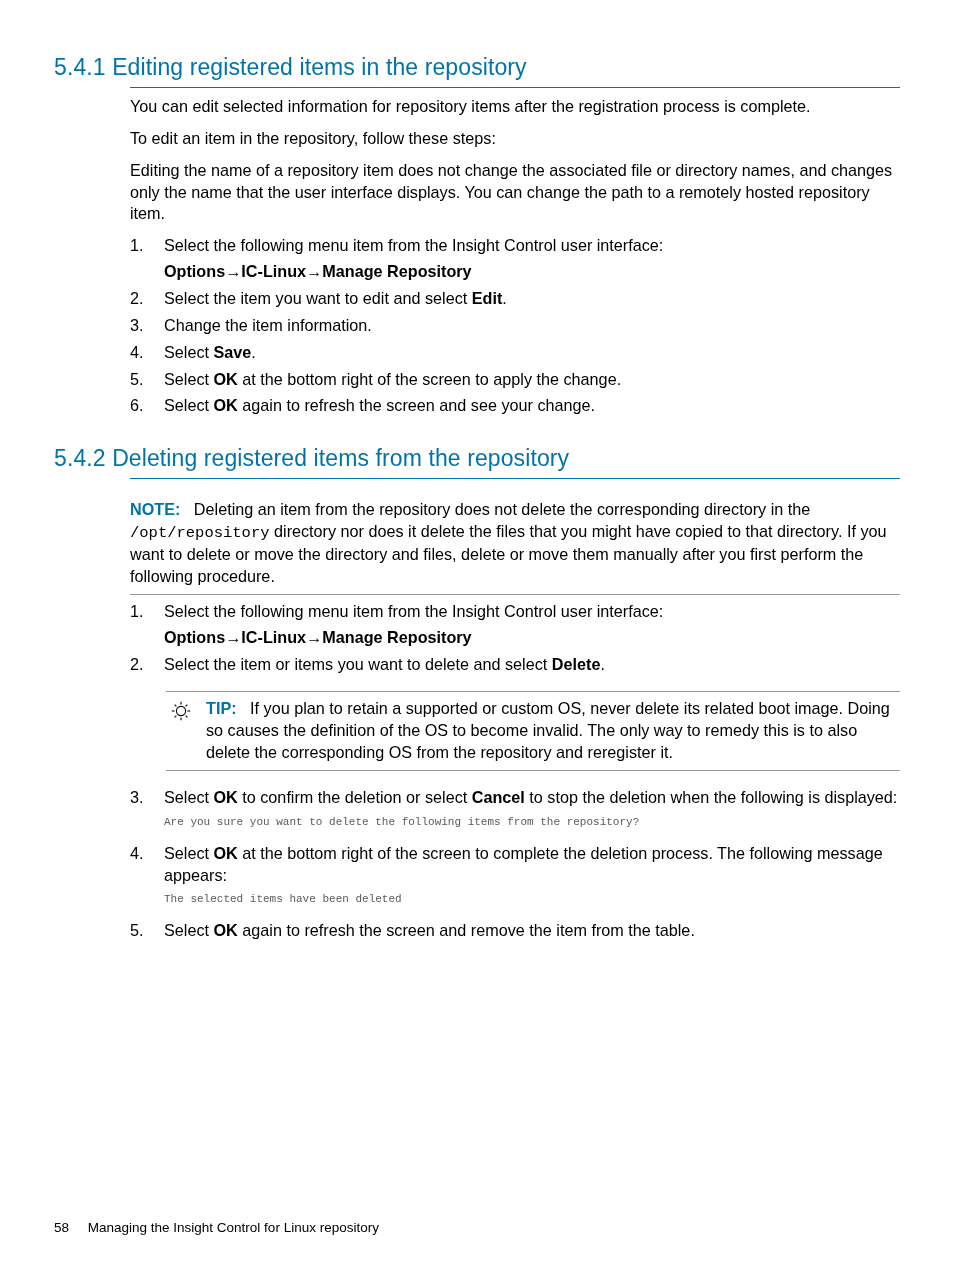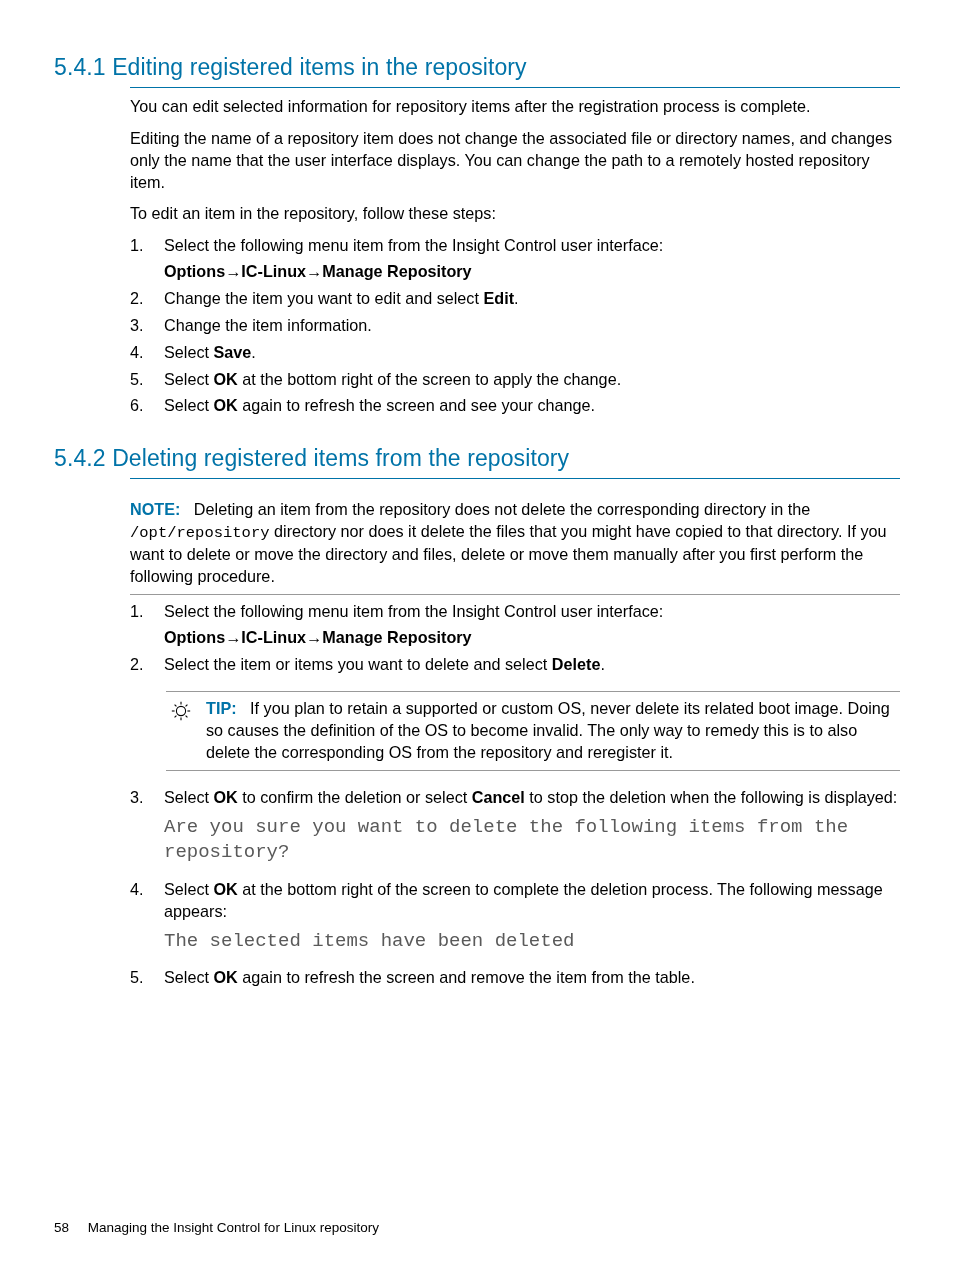--- a/index.html
+++ b/index.html
@@ -87,21 +87,21 @@
   .tip-icon-cell {
     width:36px;
     flex-shrink:0;
     padding-top:2px;
   }
   .tip-content {
     flex:1;
   }
   .code-line {
     font-family: "Courier New", Courier, monospace;
-    font-size: 19px;
+    font-size: 11px;
     color:#5a5a5a;
     display:block;
     margin:6px 0 8px 0;
   }
   .footer {
     position: absolute;
     left: 54px;
     bottom: 36px;
     font-size: 13.5px;
   }
@@ -117,36 +117,36 @@
 </head>
 <body>
 
 <div class="page">
 
   <h2 class="section-heading">5.4.1 Editing registered items in the repository</h2>
   <hr class="hr-title">
 
   <div class="body-block">
     <p>You can edit selected information for repository items after the registration process is complete.</p>
+    <p>To edit an item in the repository, follow these steps:</p>
     <p>Editing the name of a repository item does not change the associated file or directory names, and changes only the name that the user interface displays. You can change the path to a remotely hosted repository item.</p>
-    <p>To edit an item in the repository, follow these steps:</p>
 
     <ol class="numlist">
       <li>
         <span class="num-marker">1.</span>
         <span class="num-body">
           <span>Select the following menu item from the Insight Control user interface:</span>
           <span class="menu-path">
             <b>Options</b><span class="arrow-glyph">→</span><b>IC-Linux</b><span class="arrow-glyph">→</span><b>Manage Repository</b>
           </span>
         </span>
       </li>
       <li>
         <span class="num-marker">2.</span>
-        <span class="num-body"><span>Change the item you want to edit and select </span><b>Edit</b><span>.</span></span>
+        <span class="num-body"><span>Select the item you want to edit and select </span><b>Edit</b><span>.</span></span>
       </li>
       <li>
         <span class="num-marker">3.</span>
         <span class="num-body">Change the item information.</span>
       </li>
       <li>
         <span class="num-marker">4.</span>
         <span class="num-body"><span>Select </span><b>Save</b><span>.</span></span>
       </li>
       <li>

